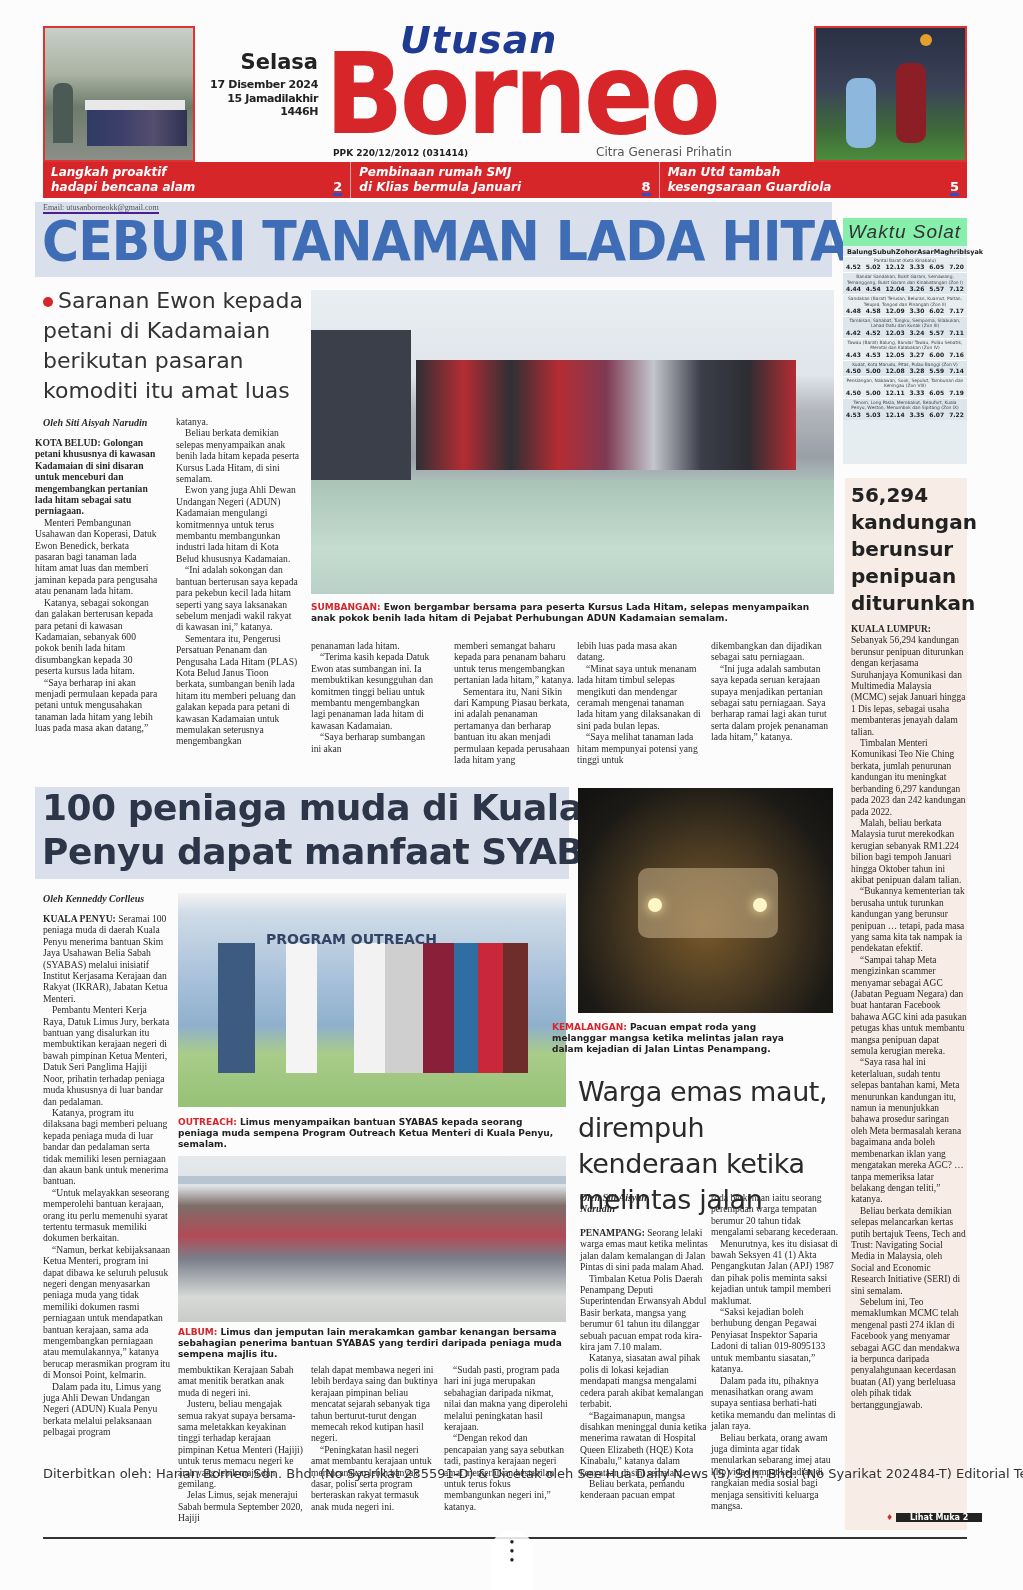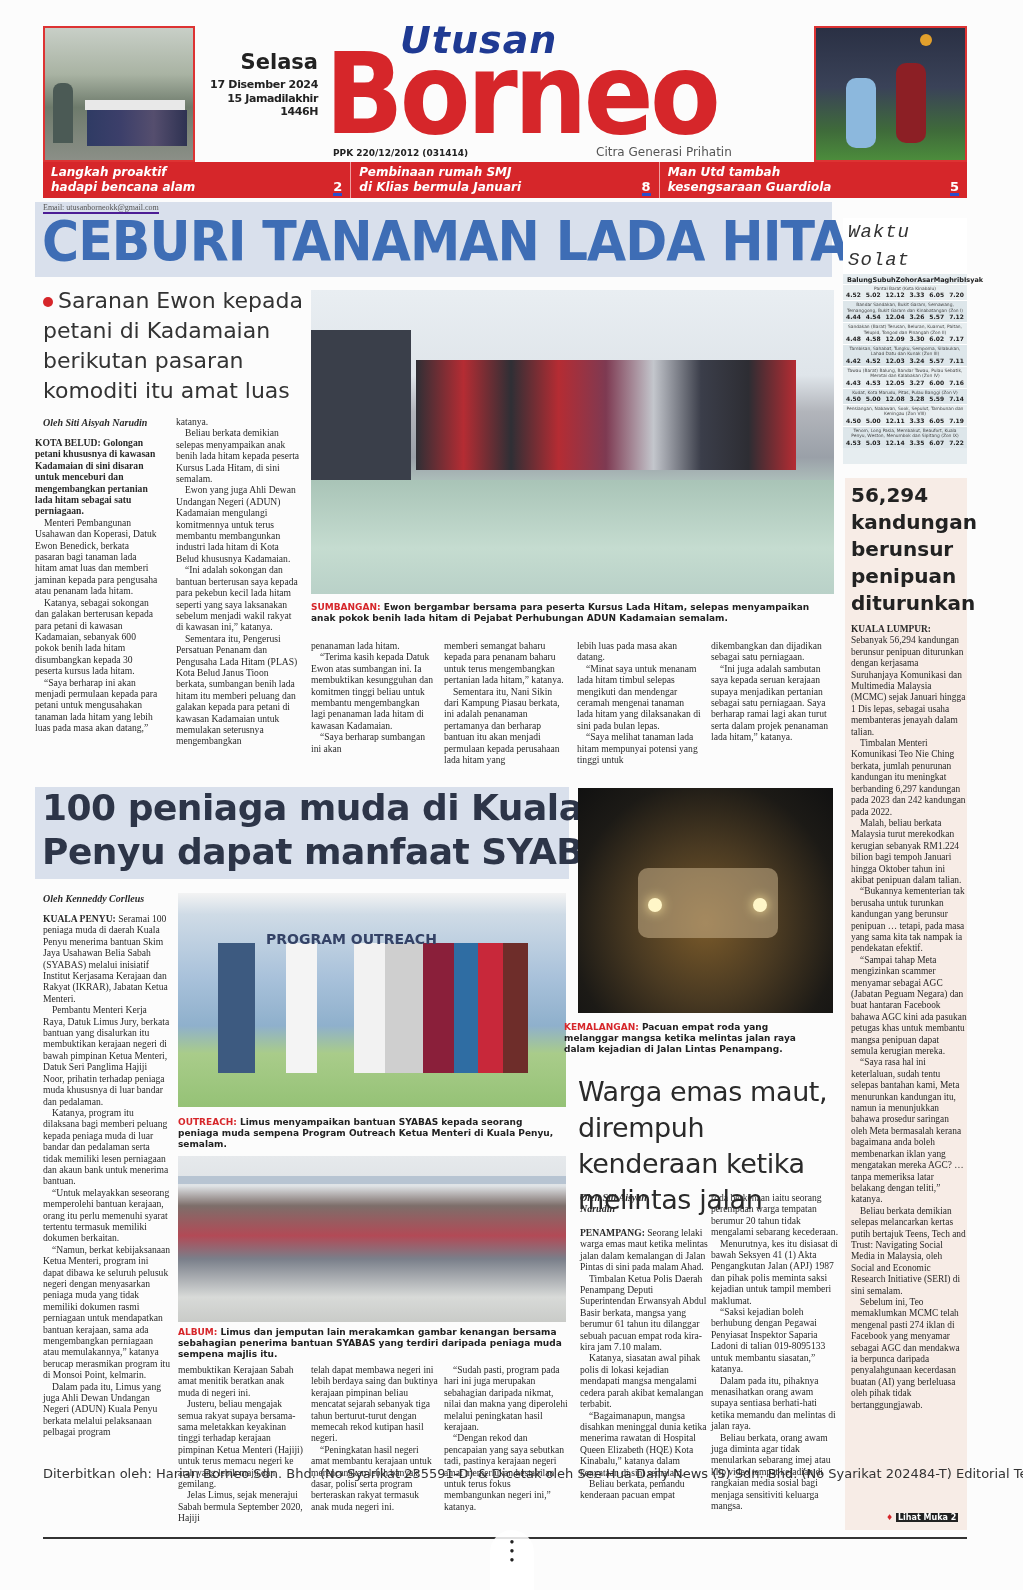--- a/index.html
+++ b/index.html
@@ -89,36 +89,36 @@
 </div>
 <div class="abs caption" style="left:311px;top:602px;width:523px">
   <span class="lbl">SUMBANGAN:</span> <span>Ewon bergambar bersama para peserta Kursus Lada Hitam, selepas menyampaikan anak pokok benih lada hitam di Pejabat Perhubungan ADUN Kadamaian semalam.</span>
 </div>
 
 <div class="abs serif" style="left:311px;top:640px;width:125px">
   <p class="noind">penanaman lada hitam.</p>
   <p>“Terima kasih kepada Datuk Ewon atas sumbangan ini. Ia membuktikan kesungguhan dan komitmen tinggi beliau untuk membantu mengembangkan lagi penanaman lada hitam di kawasan Kadamaian.</p>
   <p>“Saya berharap sumbangan ini akan</p>
 </div>
-<div class="abs serif" style="left:444px;top:640px;width:125px">
+<div class="abs serif" style="left:454px;top:640px;width:125px">
   <p class="noind">memberi semangat baharu kepada para penanam baharu untuk terus mengembangkan pertanian lada hitam,” katanya.</p>
   <p>Sementara itu, Nani Sikin dari Kampung Piasau berkata, ini adalah penanaman pertamanya dan berharap bantuan itu akan menjadi permulaan kepada perusahaan lada hitam yang</p>
 </div>
 <div class="abs serif" style="left:577px;top:640px;width:125px">
   <p class="noind">lebih luas pada masa akan datang.</p>
   <p>“Minat saya untuk menanam lada hitam timbul selepas mengikuti dan mendengar ceramah mengenai tanaman lada hitam yang dilaksanakan di sini pada bulan lepas.</p>
   <p>“Saya melihat tanaman lada hitam mempunyai potensi yang tinggi untuk</p>
 </div>
 <div class="abs serif" style="left:711px;top:640px;width:125px">
   <p class="noind">dikembangkan dan dijadikan sebagai satu perniagaan.</p>
   <p>“Ini juga adalah sambutan saya kepada seruan kerajaan supaya menjadikan pertanian sebagai satu perniagaan. Saya berharap ramai lagi akan turut serta dalam projek penanaman lada hitam,” katanya.</p>
 </div>
 
 <div class="abs" style="left:843px;top:218px;width:124px;height:246px;background:#e6edf0">
-  <div style="background:#ffffff;font-family:Liberation Mono, monospace;font-style:italic;font-size:19px;line-height:28px;color:#333;padding-left:5px;letter-spacing:1px">Waktu Solat</div>
+  <div style="background:#86efac;font-family:Liberation Sans, sans-serif;font-style:italic;font-size:19px;line-height:28px;color:#333;padding-left:5px;letter-spacing:1px">Waktu Solat</div>
   <div style="display:flex;justify-content:space-between;padding:2px 4px 0;font-family:'DejaVu Sans',sans-serif;font-size:6.5px;font-weight:bold;color:#222">
     <span>Balung</span>
     <span>Subuh</span>
     <span>Zohor</span>
     <span>Asar</span>
     <span>Maghrib</span>
     <span>Isyak</span>
   </div>
   <div id="prayer-zones">
       <div style="padding: 1px 3px; border-top: 1px solid rgb(255, 255, 255); background: rgb(232, 238, 240);">
@@ -219,21 +219,21 @@
   <p>Timbalan Menteri Komunikasi Teo Nie Ching berkata, jumlah penurunan kandungan itu meningkat berbanding 6,297 kandungan pada 2023 dan 242 kandungan pada 2022.</p>
   <p>Malah, beliau berkata Malaysia turut merekodkan kerugian sebanyak RM1.224 bilion bagi tempoh Januari hingga Oktober tahun ini akibat penipuan dalam talian.</p>
   <p>“Bukannya kementerian tak berusaha untuk turunkan kandungan yang berunsur penipuan … tetapi, pada masa yang sama kita tak nampak ia pendekatan efektif.</p>
   <p>“Sampai tahap Meta mengizinkan scammer menyamar sebagai AGC (Jabatan Peguam Negara) dan buat hantaran Facebook bahawa AGC kini ada pasukan petugas khas untuk membantu mangsa penipuan dapat semula kerugian mereka.</p>
   <p>“Saya rasa hal ini keterlaluan, sudah tentu selepas bantahan kami, Meta menurunkan kandungan itu, namun ia menunjukkan bahawa prosedur saringan oleh Meta bermasalah kerana bagaimana anda boleh membenarkan iklan yang mengatakan mereka AGC? … tanpa memeriksa latar belakang dengan teliti,” katanya.</p>
   <p>Beliau berkata demikian selepas melancarkan kertas putih bertajuk Teens, Tech and Trust: Navigating Social Media in Malaysia, oleh Social and Economic Research Initiative (SERI) di sini semalam.</p>
   <p>Sebelum ini, Teo memaklumkan MCMC telah mengenal pasti 274 iklan di Facebook yang menyamar sebagai AGC dan mendakwa ia berpunca daripada penyalahgunaan kecerdasan buatan (AI) yang berleluasa oleh pihak tidak bertanggungjawab.</p>
 </div>
 <div class="abs sans" style="left:886px;top:1513px;font-size:8px;font-weight:bold;color:#222">
   <span style="color:#d6262a">♦</span>
-  <span style="background:#222;color:#fff;padding:0 2px">Lihat Muka 2</span>
+  <span style="background:#222;color:#fff;padding:0 14px">Lihat Muka 2</span>
 </div>
 
 <div class="abs" style="left:35px;top:787px;width:534px;height:92px;background:#d9e0ec"></div>
 <div class="abs sans" style="left:42px;top:786px;width:530px;font-size:36px;line-height:44px;font-weight:bold;color:#2d3548;letter-spacing:-0.5px;white-space:nowrap">
   <div>100 peniaga muda di Kuala</div>
   <div>Penyu dapat manfaat SYABAS</div>
 </div>
 
 <div class="abs byline serif" style="left:43px;top:893px;width:130px">Oleh Kenneddy Corlleus</div>
 <div class="abs serif" style="left:43px;top:913px;width:128px">
@@ -272,21 +272,21 @@
 <div class="abs serif" style="left:444px;top:1364px;width:125px">
   <p>“Sudah pasti, program pada hari ini juga merupakan sebahagian daripada nikmat, nilai dan makna yang diperolehi melalui peningkatan hasil kerajaan.</p>
   <p>“Dengan rekod dan pencapaian yang saya sebutkan tadi, pastinya kerajaan negeri amat memerlukan kestabilan untuk terus fokus membangunkan negeri ini,” katanya.</p>
 </div>
 
 <div class="photo" style="left:578px;top:788px;width:255px;height:225px;background:radial-gradient(ellipse at 50% 60%,#7a5a2a 0%,#4a3a22 40%,#1c1a16 75%,#111 100%)">
   <div style="position:absolute;left:60px;top:80px;width:140px;height:70px;background:#c8b08a;opacity:0.55;border-radius:10px"></div>
   <div style="position:absolute;left:70px;top:110px;width:14px;height:14px;background:#fff6c8;border-radius:50%;box-shadow:0 0 12px #ffe9a0"></div>
   <div style="position:absolute;left:175px;top:110px;width:14px;height:14px;background:#fff6c8;border-radius:50%;box-shadow:0 0 12px #ffe9a0"></div>
 </div>
-<div class="abs caption" style="left:564px;top:1022px;width:258px">
+<div class="abs caption" style="left:552px;top:1022px;width:258px">
   <span class="lbl">KEMALANGAN:</span> <span>Pacuan empat roda yang melanggar mangsa ketika melintas jalan raya dalam kejadian di Jalan Lintas Penampang.</span>
 </div>
 
 <div class="abs sans" style="left:578px;top:1074px;width:262px;font-size:27px;line-height:36px;color:#2a2a2a;letter-spacing:-0.4px">Warga emas maut, dirempuh kenderaan ketika melintas jalan</div>
 
 <div class="abs byline serif" style="left:580px;top:1192px;width:80px">Oleh Siti Aisyah Narudin</div>
 <div class="abs serif" style="left:580px;top:1227px;width:128px">
   <p class="noind"><b>PENAMPANG:</b> <span id="s3-lead">Seorang lelaki warga emas maut ketika melintas jalan dalam kemalangan di Jalan Pintas di sini pada malam Ahad.</span></p>
   <p>Timbalan Ketua Polis Daerah Penampang Deputi Superintendan Erwansyah Abdul Basir berkata, mangsa yang berumur 61 tahun itu dilanggar sebuah pacuan empat roda kira-kira jam 7.10 malam.</p>
   <p>Katanya, siasatan awal pihak polis di lokasi kejadian mendapati mangsa mengalami cedera parah akibat kemalangan terbabit.</p>

